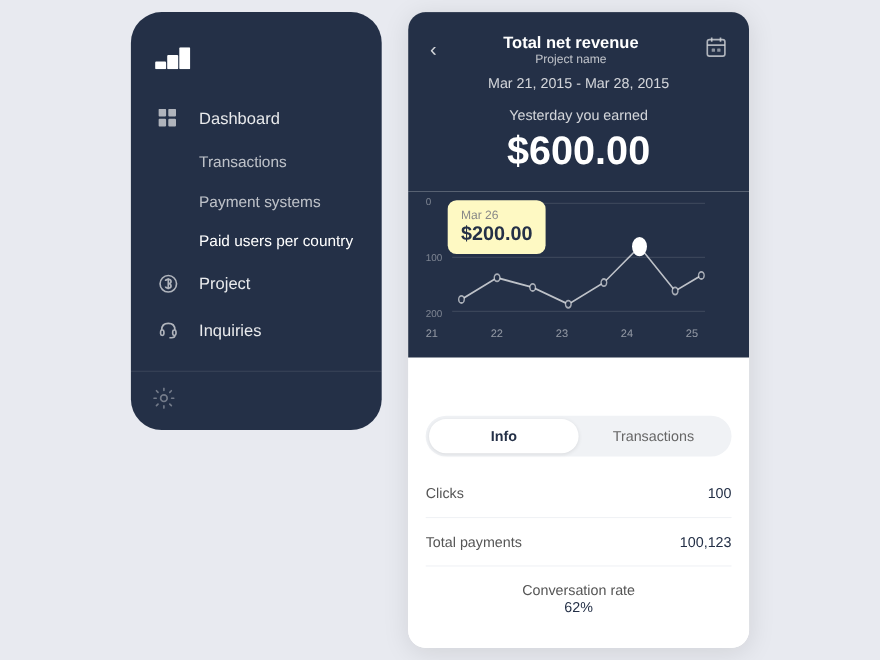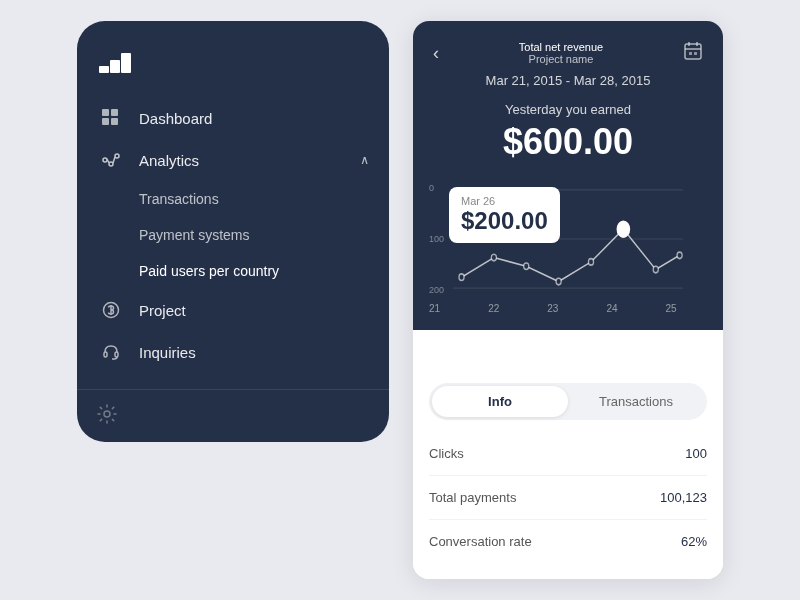--- a/index.html
+++ b/index.html
@@ -15,21 +15,21 @@
     }
     .container {
       display: flex;
       gap: 24px;
       align-items: flex-start;
       padding: 40px 60px;
     }
 
     
     .left-panel {
-      width: 312px;
+      width: 228px;
       background: #243047;
       border-radius: 28px;
       overflow: hidden;
       color: white;
       position: relative;
     }
     .left-header {
       padding: 24px 20px 16px;
       display: flex;
       align-items: center;
@@ -106,47 +106,47 @@
       position: relative;
     }
     .right-header-nav {
       display: flex;
       align-items: center;
       justify-content: space-between;
       margin-bottom: 6px;
     }
     .header-back { cursor: pointer; opacity: 0.8; font-size: 18px; }
     .header-calendar { cursor: pointer; opacity: 0.8; }
-    .header-title { font-size: 11px; font-weight: 400; }
+    .header-title { font-size: 15px; font-weight: 700; }
     .header-subtitle { font-size: 11px; opacity: 0.7; }
     .date-range { font-size: 13px; color: rgba(255,255,255,0.8); margin-top: 8px; }
     .earned-label { font-size: 13px; color: rgba(255,255,255,0.8); margin-top: 14px; }
     .earned-amount { font-size: 36px; font-weight: 700; margin-top: 4px; }
 
     
     .chart-area {
       background: #243047;
       padding: 0 16px 16px;
     }
     .chart-container {
       position: relative;
       height: 120px;
     }
     .chart-svg { width: 100%; height: 100%; }
     .tooltip-box {
       position: absolute;
       top: 8px;
       left: 20px;
-      background: #ffffff;
+      background: #fef9c3;
       border-radius: 8px;
       padding: 8px 12px;
       min-width: 80px;
     }
     .tooltip-date { font-size: 11px; color: #888; }
-    .tooltip-amount { font-size: 24px; font-weight: 700; color: #243047; }
+    .tooltip-amount { font-size: 18px; font-weight: 700; color: #243047; }
     .chart-labels {
       display: flex;
       justify-content: flex-start;
       padding: 4px 0 0;
       color: rgba(255,255,255,0.5);
       font-size: 10px;
       gap: 48px;
     }
 
     
@@ -176,21 +176,21 @@
     
     .stats-section { padding: 4px 16px 16px; background: white; }
     .stat-row {
       display: flex;
       justify-content: space-between;
       align-items: center;
       padding: 14px 0;
       border-bottom: 1px solid #f0f2f5;
       font-size: 13px;
     }
-    .stat-row:last-child { border-bottom: none; }
+    .stat-row:last-child { border-bottom: none; flex-direction: column; }
     .stat-label { color: #555; }
     .stat-value { color: #243047; font-weight: 500; }
 
     
     .y-labels {
       position: absolute;
       left: 0;
       top: 0;
       height: 100%;
       display: flex;
@@ -224,33 +224,20 @@
           <svg width="18" height="18" viewBox="0 0 18 18" fill="white" opacity="0.8">
             <rect x="0" y="0" width="7" height="7" rx="1"></rect>
             <rect x="9" y="0" width="7" height="7" rx="1"></rect>
             <rect x="0" y="9" width="7" height="7" rx="1"></rect>
             <rect x="9" y="9" width="7" height="7" rx="1"></rect>
           </svg>
         </div>
         <span class="nav-label">Dashboard</span>
       </div>
 
-      <div class="nav-item">
-        <div class="nav-icon">
-          <svg width="18" height="18" viewBox="0 0 18 18" fill="none" stroke="white" stroke-width="1.5" opacity="0.9">
-            <circle cx="3" cy="9" r="2"></circle>
-            <circle cx="15" cy="5" r="2"></circle>
-            <circle cx="9" cy="13" r="2"></circle>
-            <line x1="5" y1="8" x2="7" y2="12"></line>
-            <line x1="11" y1="12" x2="13" y2="6"></line>
-          </svg>
-        </div>
-        <span class="nav-label">Analytics</span>
-        <span class="nav-arrow">∧</span>
-      </div>
 
       <div class="sub-nav">
         <div class="sub-nav-item">Transactions</div>
         <div class="sub-nav-item">Payment systems</div>
         <div class="sub-nav-item active">Paid users per country</div>
       </div>
 
       <div class="nav-item">
         <div class="nav-icon">
           <svg width="18" height="18" viewBox="0 0 18 18" fill="none" stroke="white" stroke-width="1.5" opacity="0.8">

